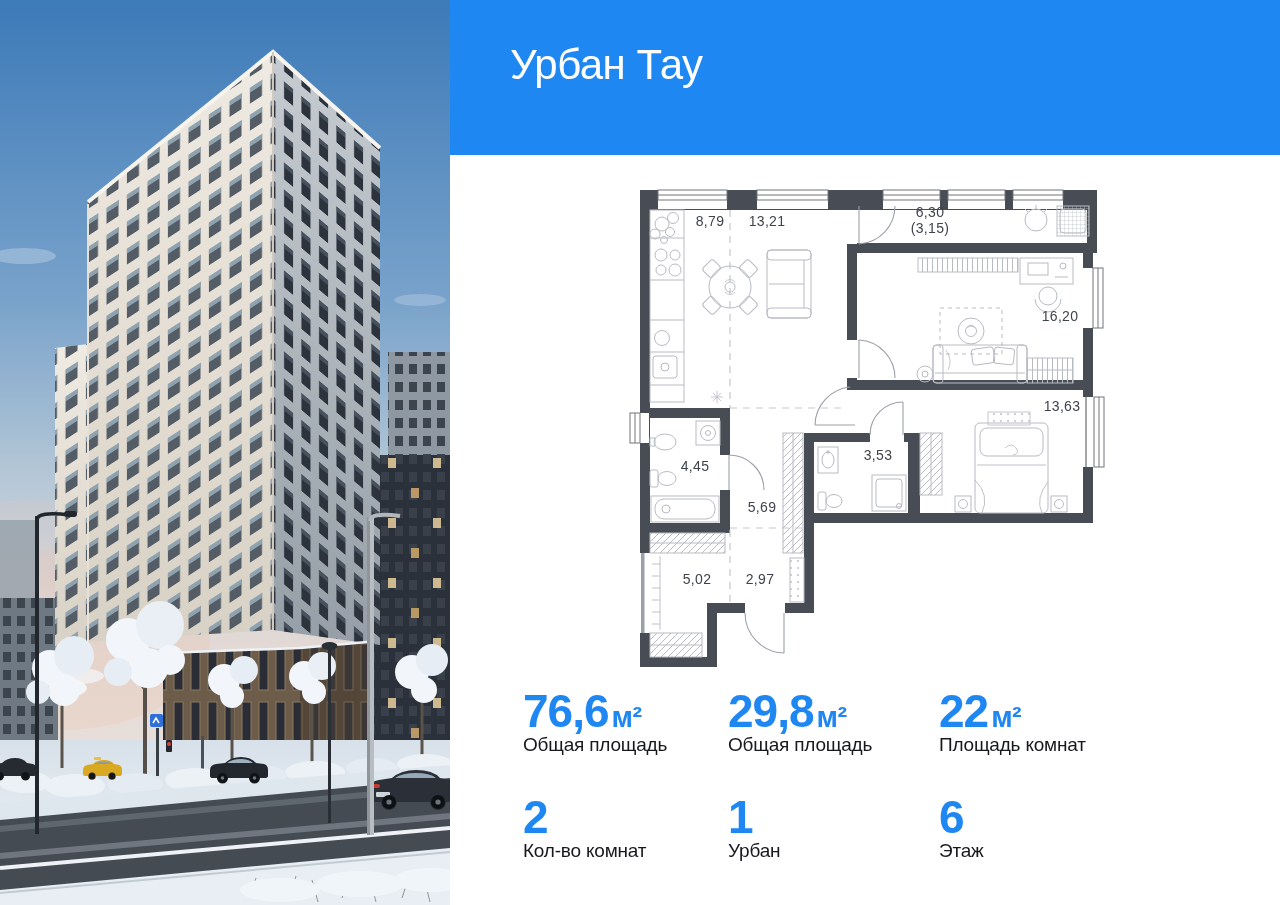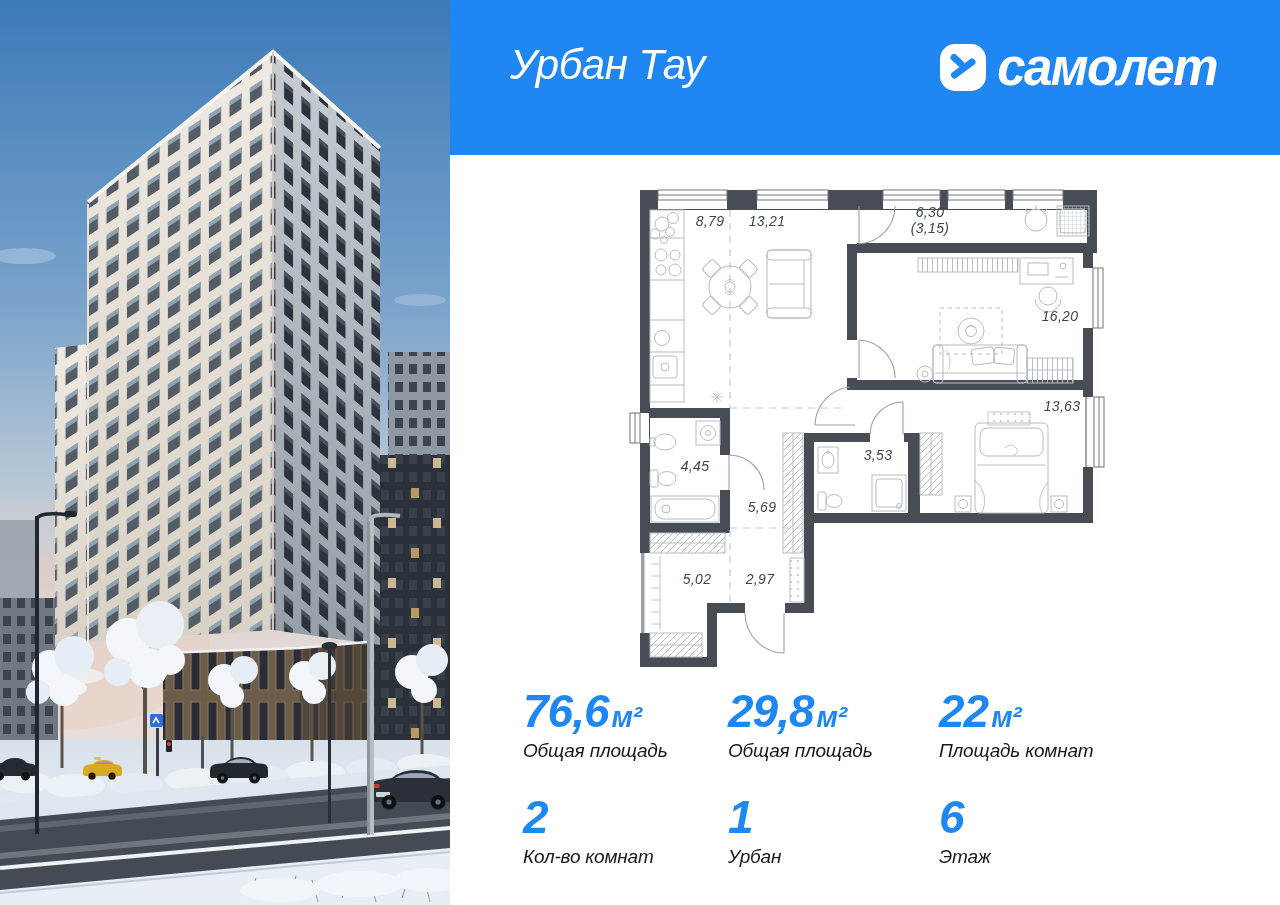--- a/index.html
+++ b/index.html
@@ -2,36 +2,36 @@
 <html style="--accent: #1f87f2; --header-bg: #1f87f2; --wall: #484c55; --furn: #b7bbc2; --plan-label: #3f444c; --text-dark: #17191c;"><head>
 <meta charset="utf-8">
 <style>
   :root{
     --accent:#1f87f2; --header-bg:#1f87f2; --wall:#484c55;
     --furn:#b7bbc2; --plan-label:#3f444c; --text-dark:#17191c;
   }
   *{margin:0;padding:0;box-sizing:border-box}
   html,body{width:1280px;height:905px;overflow:hidden;background:#fff;
     font-family:"Liberation Sans",sans-serif;}
-  .app{position:relative;width:1280px;height:905px;background:#fff;font-style:italic;}
+  .app{position:relative;width:1280px;height:905px;background:#fff;}
   .photo{position:absolute;left:0;top:0;width:450px;height:905px;overflow:hidden;}
   .panel{position:absolute;left:450px;top:0;width:830px;height:905px;background:#fff;}
   .panel-header{position:absolute;left:0;top:0;width:830px;height:155px;background:var(--header-bg);}
   .project-title{position:absolute;left:60px;top:44px;font-size:42px;font-weight:500;
     color:#fff;letter-spacing:-0.5px;line-height:1;}
   .logo{position:absolute;right:63px;top:42px;display:flex;align-items:center;gap:11px;}
   .logo-icon{width:46px;height:47px;background:#fff;border-radius:15px;position:relative;flex:0 0 auto;}
   .logo-word{font-size:51px;font-weight:700;color:#fff;letter-spacing:-1.5px;line-height:1;}
   .floorplan{position:absolute;left:170px;top:180px;width:500px;height:510px;}
   .plan-label{font-size:14px;fill:var(--plan-label);letter-spacing:.3px;}
   .stat-cell{position:absolute;width:205px;}
   .stat-value{display:flex;align-items:baseline;color:var(--accent);line-height:1;}
   .stat-value .num{font-size:46px;font-weight:600;letter-spacing:-1px;margin-top:12px;}
   .stat-value .unit{font-size:29px;font-weight:600;margin-left:3px;letter-spacing:-0.5px;}
-  .stat-label{margin-top:6px;font-size:19px;color:var(--text-dark);letter-spacing:-0.2px;}
+  .stat-label{margin-top:0;font-size:19px;color:var(--text-dark);letter-spacing:-0.2px;}
   .r1{top:676px}.r2{top:782px}
   .c1{left:73px}.c2{left:278px}.c3{left:489px}
   svg text{font-family:"Liberation Sans",sans-serif;}
 </style>
 </head>
 <body>
 
 <div class="app">
 
   <div class="photo">
@@ -247,29 +247,20 @@
           <ellipse cx="360" cy="884" rx="44" ry="13"></ellipse>
         <ellipse cx="430" cy="880" rx="36" ry="12"></ellipse>
       </g>
     </svg>
   </div>
 
   <div class="panel">
 
     <div class="panel-header">
       <div class="project-title">Урбан Тау</div>
-      <div class="logo">
-        <div class="logo-icon">
-          <svg width="46" height="47" viewBox="0 0 46 47">
-            <line x1="14" y1="13.5" x2="20.5" y2="19.5" stroke="#1f87f2" stroke-width="7" stroke-linecap="round"></line>
-            <line x1="14.5" y1="31" x2="32" y2="18" stroke="#1f87f2" stroke-width="7" stroke-linecap="round"></line>
-          </svg>
-        </div>
-        <div class="logo-word">самолет</div>
-      </div>
     </div>
 
     <svg class="floorplan" viewBox="0 0 500 510">
       <defs>
         <pattern id="hatch" patternUnits="userSpaceOnUse" width="7" height="7">
           <path d="M0,7 L7,0" stroke="#b7bbc2" stroke-width="1" fill="none"></path>
         </pattern>
         <pattern id="vlines" patternUnits="userSpaceOnUse" width="5" height="6">
           <line x1="2.5" y1="0" x2="2.5" y2="6" stroke="#b7bbc2" stroke-width="1"></line>
         </pattern>

